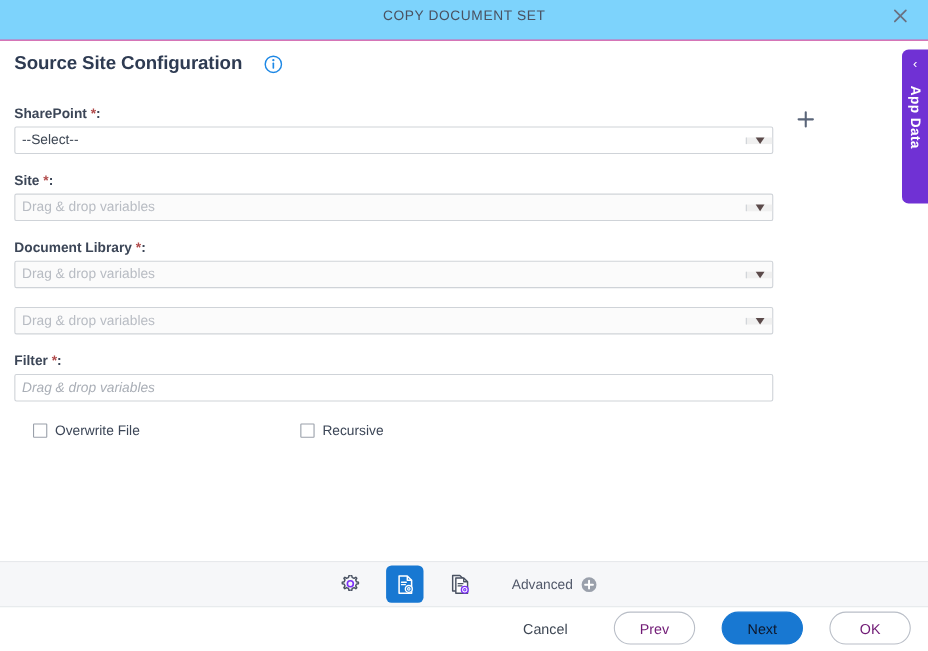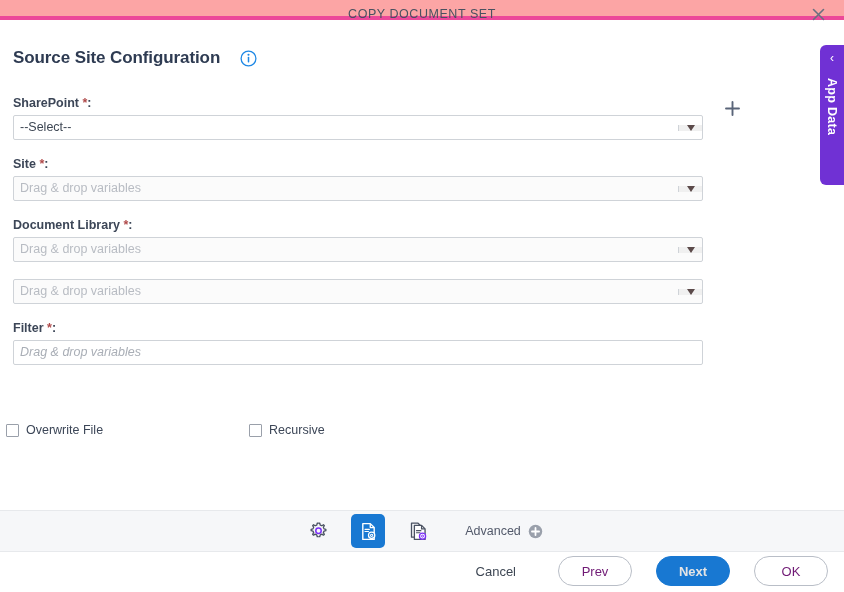--- a/index.html
+++ b/index.html
@@ -12,23 +12,23 @@
   }
   #app {
     position: relative;
     width: 844px; height: 592px;
     background: #ffffff;
   }
 
   
   .titlebar {
     position: absolute; left: 0; top: 0;
-    width: 844px; height: 20px;
-    background: #fca5a5;
-    border-bottom: 4px solid #ec4899;
+    width: 844px; height: 37px;
+    background: #7dd3fc;
+    border-bottom: 1px solid #ec4899;
   }
   .titlebar-text {
     position: absolute; left: 0; top: 0;
     width: 844px; line-height: 29px;
     text-align: center;
     font-size: 12.5px;
     letter-spacing: .55px;
     color: #4a5160;
     font-weight: 400;
   }
@@ -106,22 +106,22 @@
     border: 1px solid #cfd3d8; background: #fff; border-radius: 2px;
     line-height: 23px; padding-left: 6px;
     font-size: 12.5px; font-style: italic; color: #a9aeb6;
     overflow: hidden; white-space: nowrap;
   }
 
   .spacer-sm { height: 17px; }
 
   
   .checkrow {
-    position: absolute; left: 6px; top: 384px;
-    display: flex; align-items: center; margin-top: 39px;
+    position: absolute; left: 30px; top: 384px;
+    display: flex; align-items: center;
   }
   .cbwrap { display: flex; align-items: center; cursor: pointer; }
   .cbwrap.second { margin-left: 146px; }
   .cbbox {
     width: 13px; height: 13px;
     border: 1px solid #9aa0aa;
     background: #fff; border-radius: 1px;
     display: inline-block;
   }
   .cblabel {
@@ -160,22 +160,22 @@
     height: 30px; min-width: 74px;
     border-radius: 16px;
     display: flex; align-items: center; justify-content: center;
     font-size: 13px; cursor: pointer; padding: 0 18px;
   }
   .btn-link { color: #3d4653; background: none; border: none; }
   .btn-outline {
     border: 1px solid #b9bec7; background: #fff; color: #701a75;
   }
   .btn-primary {
-    background: #1878d2; color: #e5e5e5; border: 1px solid #1878d2;
-    font-weight: bold;
+    background: #1878d2; color: #0f172a; border: 1px solid #1878d2;
+    font-weight: normal;
   }
 
   
   .appdata {
     position: absolute; right: 0; top: 45px;
     width: 24px; height: 140px;
     background: #7031d4;
     border-radius: 6px 0 0 6px;
     display: flex; flex-direction: column; align-items: center;
     padding-top: 7px;

